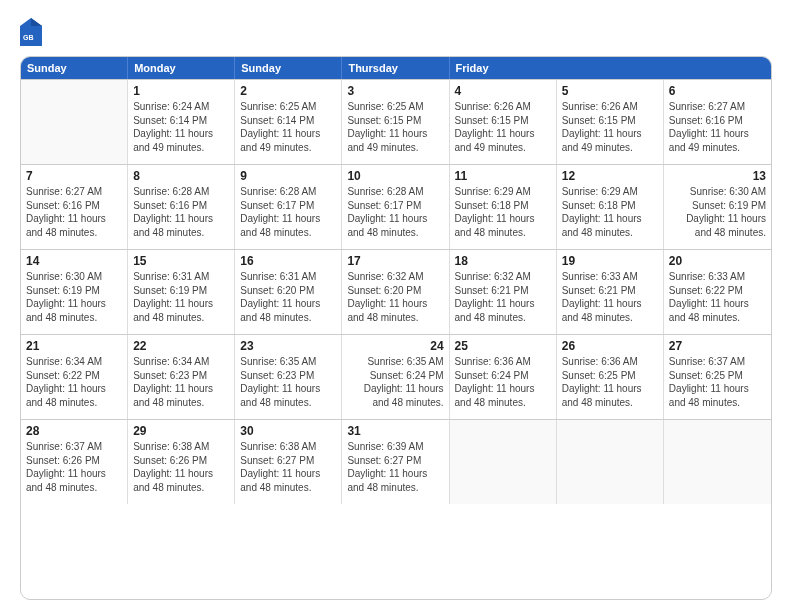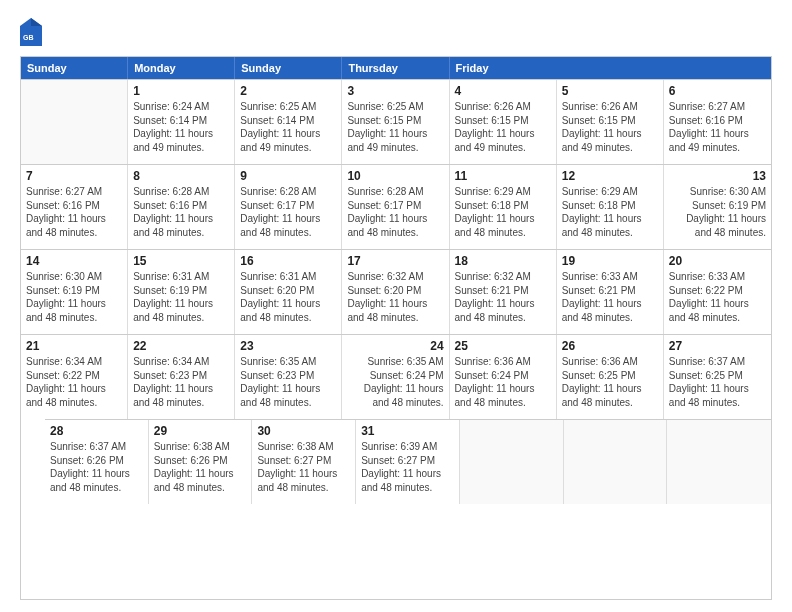--- a/index.html
+++ b/index.html
@@ -51,21 +51,21 @@
       line-height: 1.1;
     }
     .location {
       font-size: 14px;
       color: #555;
       margin-top: 2px;
     }
     .calendar {
       flex: 1;
       border: 1px solid #ccc;
-      border-radius: 0;
+      border-radius: 10px;
       overflow: hidden;
     }
     .cal-header {
       display: grid;
       grid-template-columns: repeat(7, 1fr);
       background: #2563c0;
     }
     .cal-header-cell {
       color: #fff;
       font-size: 11px;
@@ -302,21 +302,21 @@
 Sunset: 6:25 PM
 Daylight: 11 hours and 48 minutes.</div>
           </div>
           <div class="cal-cell" style="border-right: none; padding: 4px 5px; min-height: 84px;">
             <div class="day-number">27</div>
             <div class="day-info" style="white-space: pre-line;">Sunrise: 6:37 AM
 Sunset: 6:25 PM
 Daylight: 11 hours and 48 minutes.</div>
           </div>
         </div>
-        <div class="cal-row-wrap" style="flex: 1 1 0%; margin-left: 24px;">
+        <div class="cal-row-wrap" style="flex: 1 1 0%;">
           <div class="cal-cell" style="border-right: 1px solid rgb(221, 221, 221); padding: 4px 5px; min-height: 84px;">
             <div class="day-number">28</div>
             <div class="day-info" style="white-space: pre-line;">Sunrise: 6:37 AM
 Sunset: 6:26 PM
 Daylight: 11 hours and 48 minutes.</div>
           </div>
           <div class="cal-cell" style="border-right: 1px solid rgb(221, 221, 221); padding: 4px 5px; min-height: 84px;">
             <div class="day-number">29</div>
             <div class="day-info" style="white-space: pre-line;">Sunrise: 6:38 AM
 Sunset: 6:26 PM

